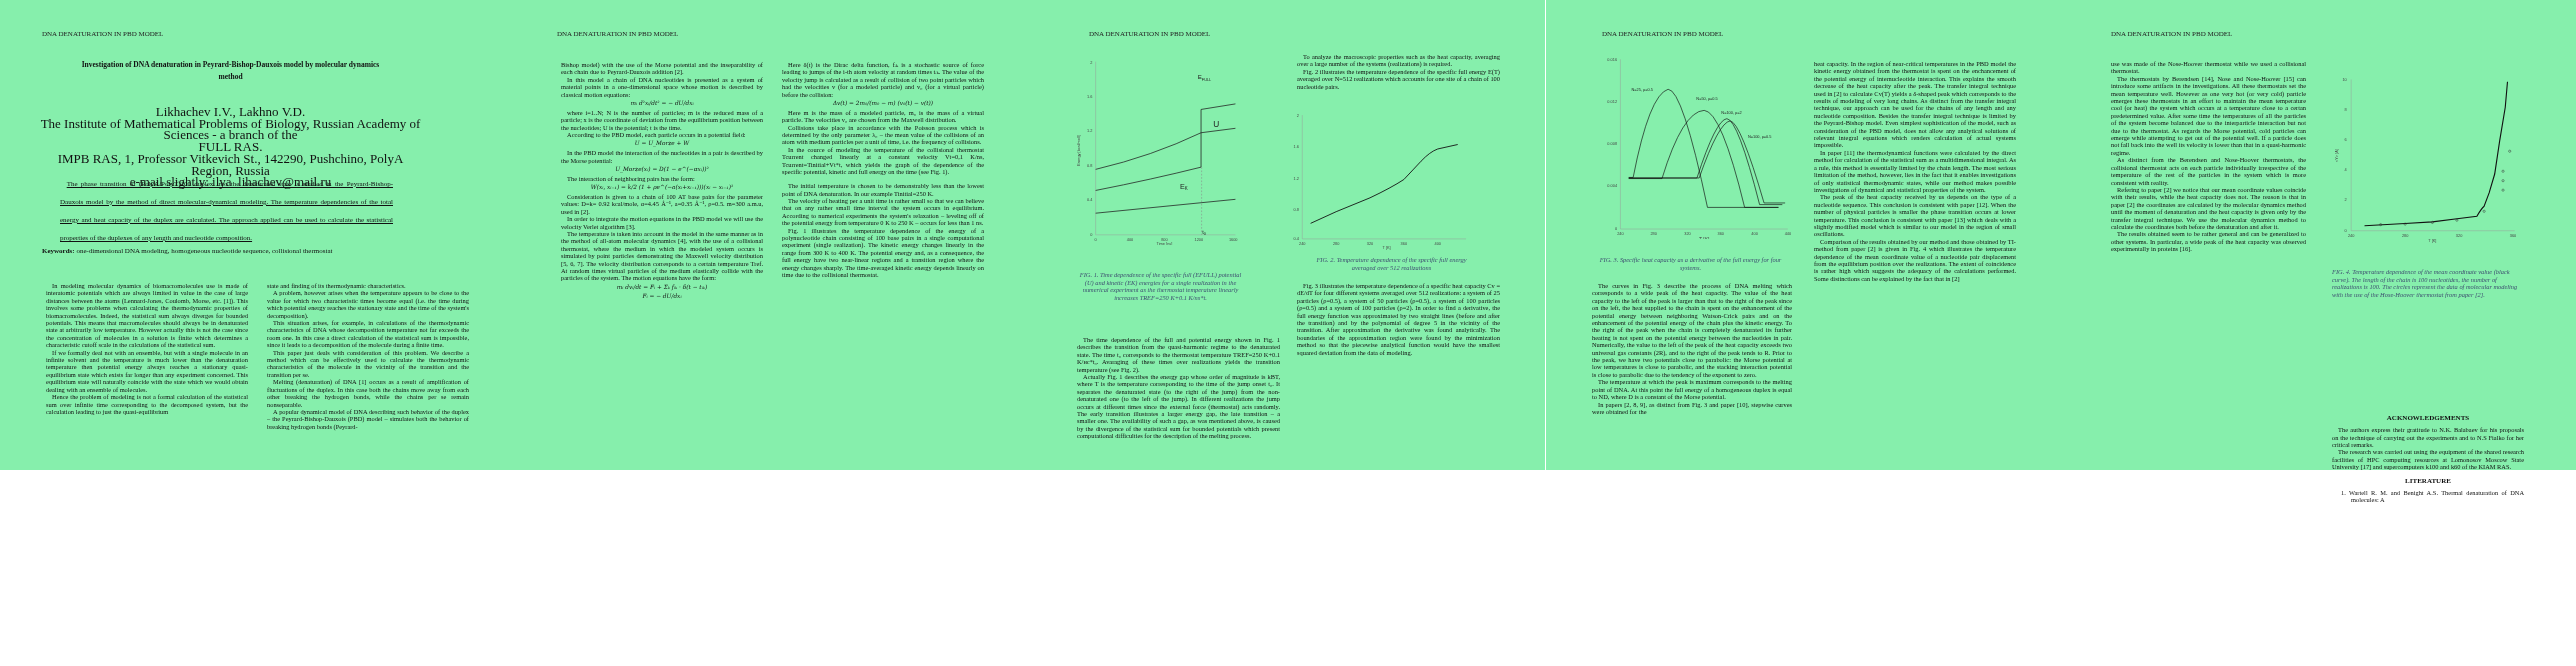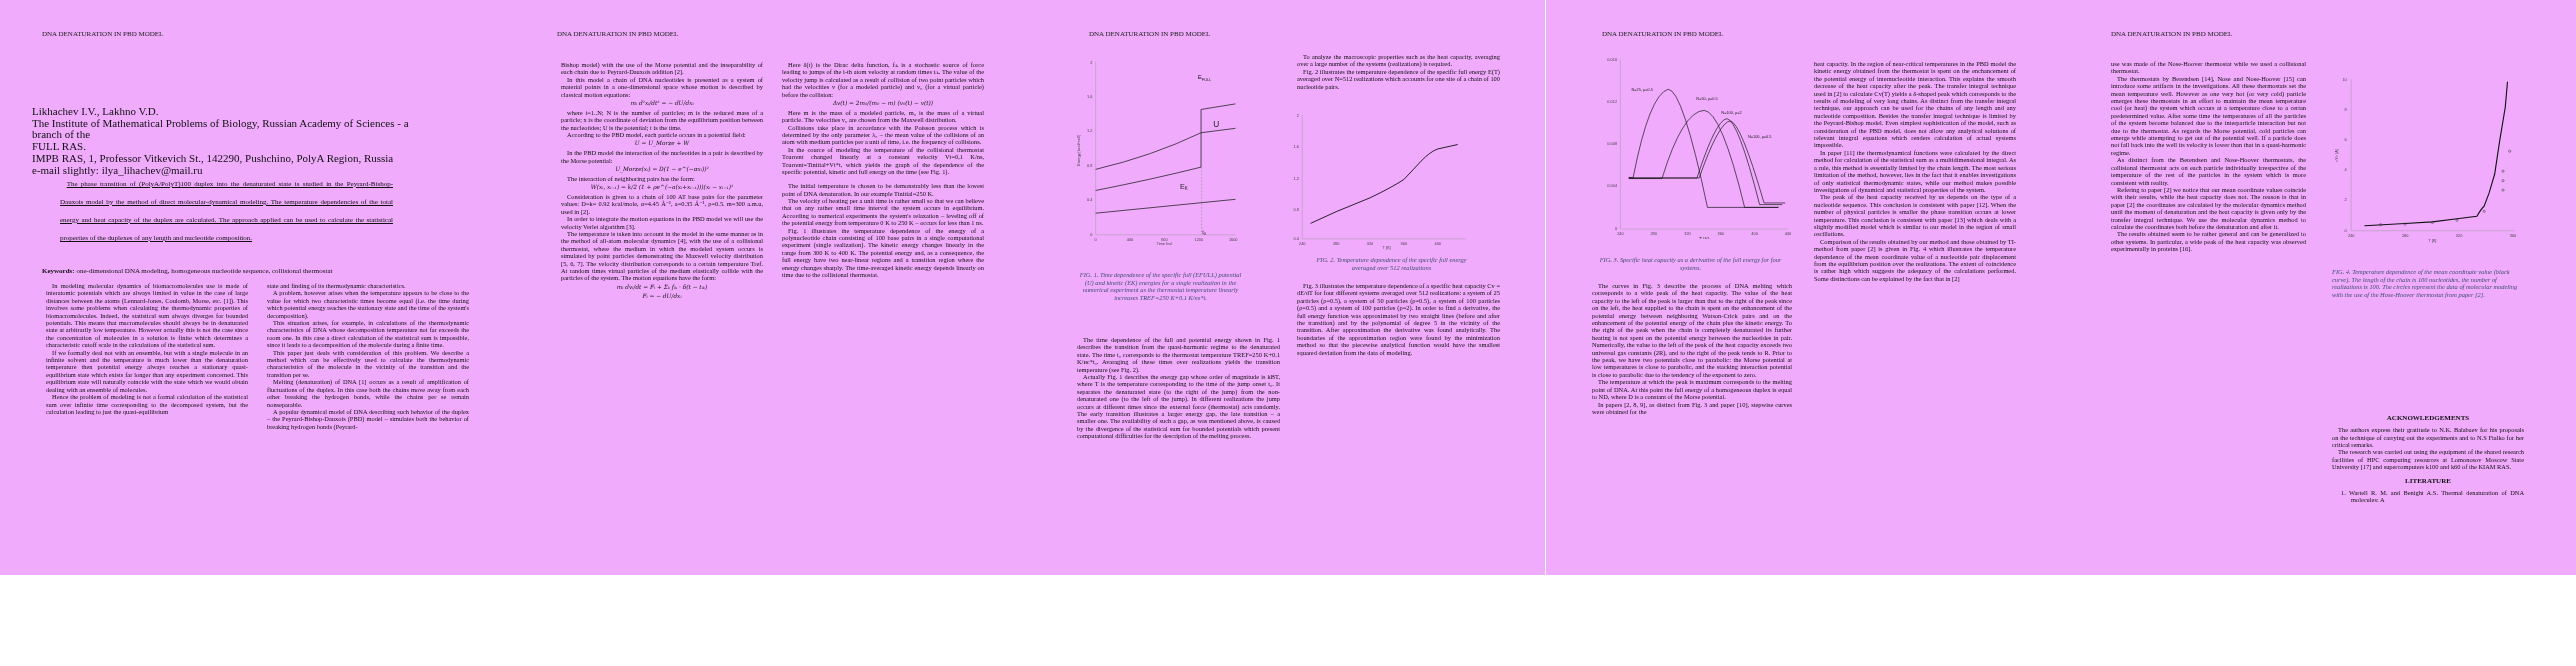--- a/index.html
+++ b/index.html
@@ -1,40 +1,44 @@
 <!DOCTYPE html>
 <html style="font-size:9px"><head>
 <meta charset="utf-8">
 <style>
   html,body{margin:0;padding:0;background:#fff;}
   body{width:2576px;height:667px;overflow:hidden;position:relative;font-family:"Liberation Serif","DejaVu Serif",serif;color:#111;}
-  .page{position:absolute;top:0;width:515px;height:575px;background:#f0abfc;}
+  .page{position:absolute;top:0;width:515px;height:470px;background:#86efac;}
   .running{position:absolute;top:30px;font-size:7px;letter-spacing:0;color:#222;}
   .col{position:absolute;font-size:6.4px;line-height:7.4px;text-align:justify;}
   .col p{margin:0;text-indent:6.1px;}
   .col p.noind{text-indent:0;}
   .eq{text-align:center;font-style:italic;font-family:"DejaVu Serif",serif;font-size:5.8px;margin:1.7px 0;}
   .title{position:absolute;left:39px;width:383px;top:59px;text-align:center;font-weight:bold;font-size:7.5px;line-height:11.7px;}
-  .authors{position:absolute;left:32px;width:383px;top:106px;font-size:11px;line-height:11.7px;}
+  .authors{position:absolute;left:39px;width:383px;top:106px;text-align:center;font-size:13px;line-height:11.7px;}
   .authors .it{}
   .abstract{position:absolute;left:60px;width:333px;top:175px;font-size:7px;line-height:18px;text-align:justify;text-indent:6.7px;text-decoration:underline;}
-  .keywords{position:absolute;left:42px;width:445px;top:247px;font-size:7px;margin-top:20px;}
+  .keywords{position:absolute;left:42px;width:445px;top:247px;font-size:7px;}
   .keywords b{font-weight:bold;}
   .caption{font-style:italic;color:#3d4f70;text-align:center;font-size:6.4px;line-height:7.5px;}
   .fig{position:absolute;}
   .fig svg{display:block;}
   .heading{text-align:center;font-weight:bold;font-size:7px;margin:4.4px 0 3.3px;font-family:Liberation Serif, serif;}
   .ref{padding-left:19px;text-indent:-10px !important;}
   svg text{font-family:"Liberation Sans","DejaVu Sans",sans-serif;}
 </style>
 </head>
 <body>
 
 <div class="page" style="left:0">
   <div class="running" style="left:42px">DNA DENATURATION IN PBD MODEL</div>
+  <div class="title">
+    <div>Investigation of DNA denaturation in Peyrard-Bishop-Dauxois model by molecular dynamics</div>
+    <div>method</div>
+  </div>
   <div class="authors">
     <div>Likhachev I.V., Lakhno V.D.</div>
     <div class="it">The Institute of Mathematical Problems of Biology, Russian Academy of Sciences - a branch of the</div>
     <div class="it">FULL RAS.</div>
     <div class="it">IMPB RAS, 1, Professor Vitkevich St., 142290, Pushchino, PolyA Region, Russia</div>
     <div class="it">e-mail slightly: ilya_lihachev@mail.ru</div>
   </div>
   <div class="abstract">The phase transition of (PolyA/PolyT)100 duplex into the denaturated state is studied in the Peyrard-Bishop-Dauxois model by the method of direct molecular-dynamical modeling. The temperature dependencies of the total energy and heat capacity of the duplex are calculated. The approach applied can be used to calculate the statistical properties of the duplexes of any length and nucleotide composition.</div>
   <div class="keywords"><b>Keywords:</b> <span>one-dimensional DNA modeling, homogeneous nucleotide sequence, collisional thermostat</span></div>
   <div class="col" style="left:46px;top:282px;width:202px;">

